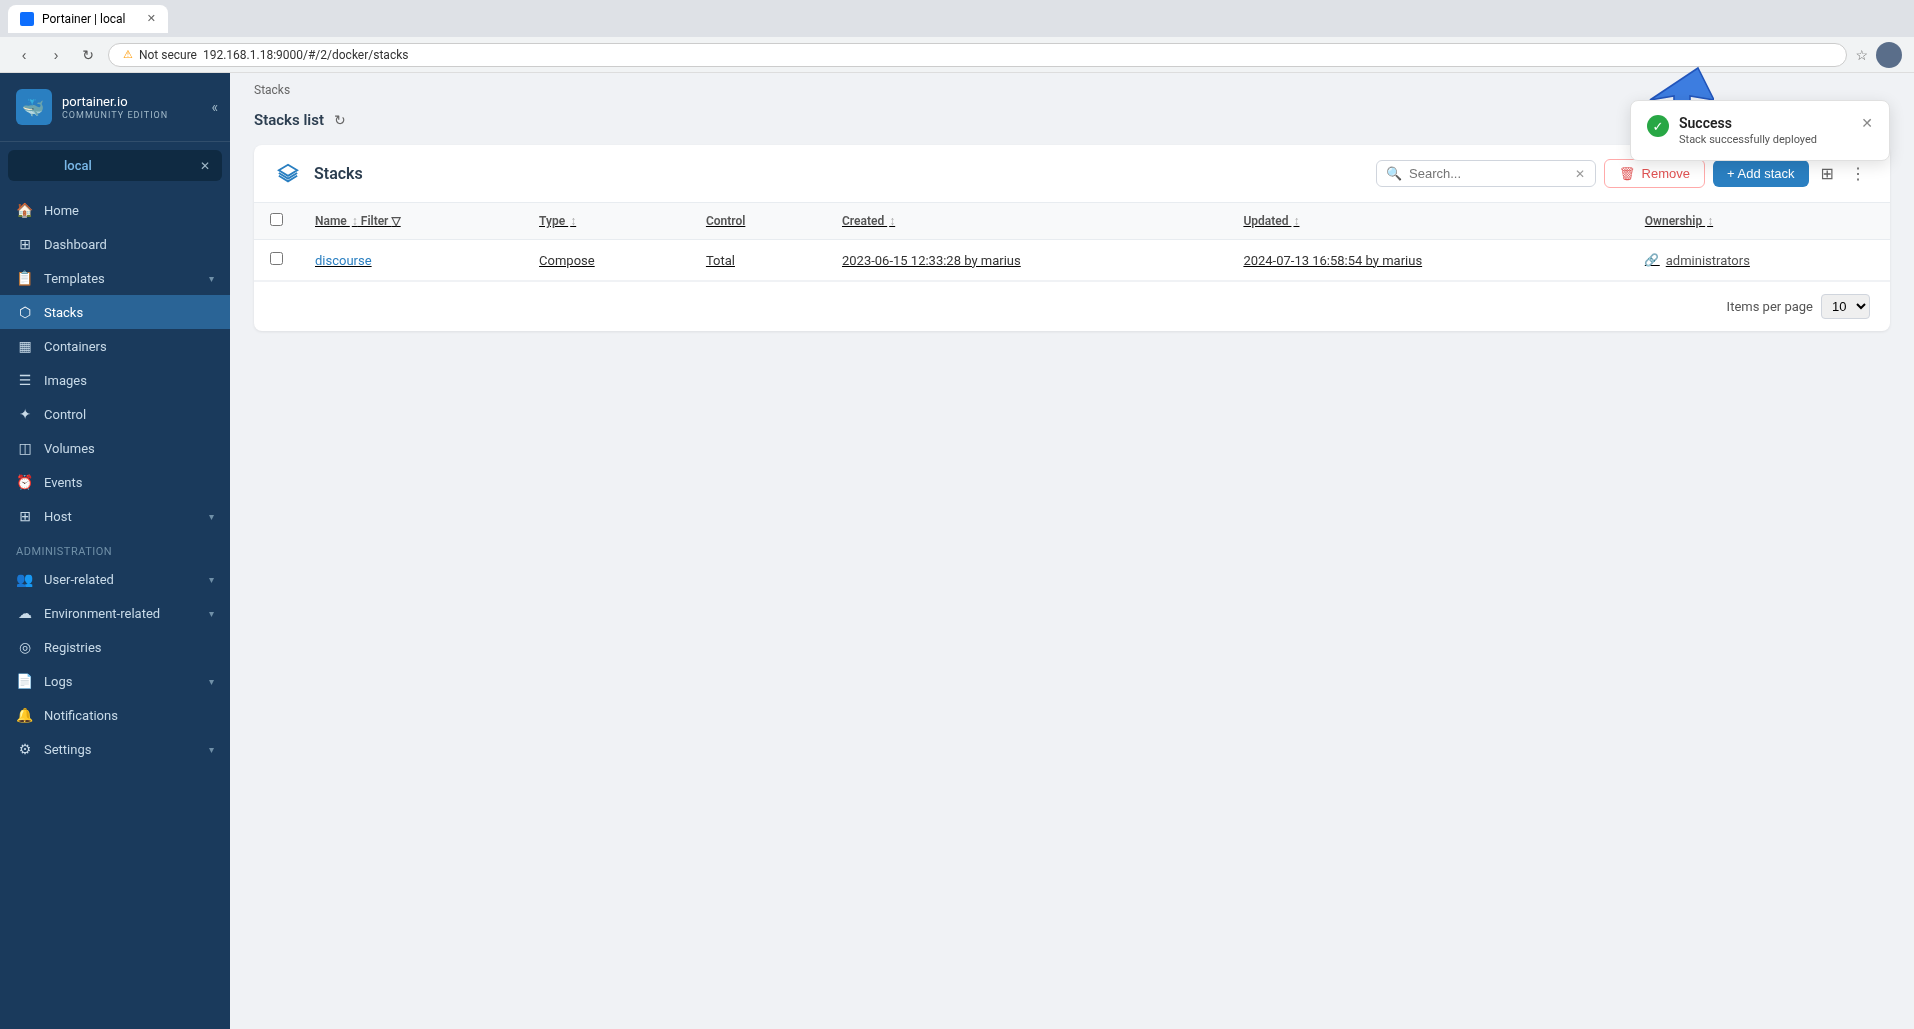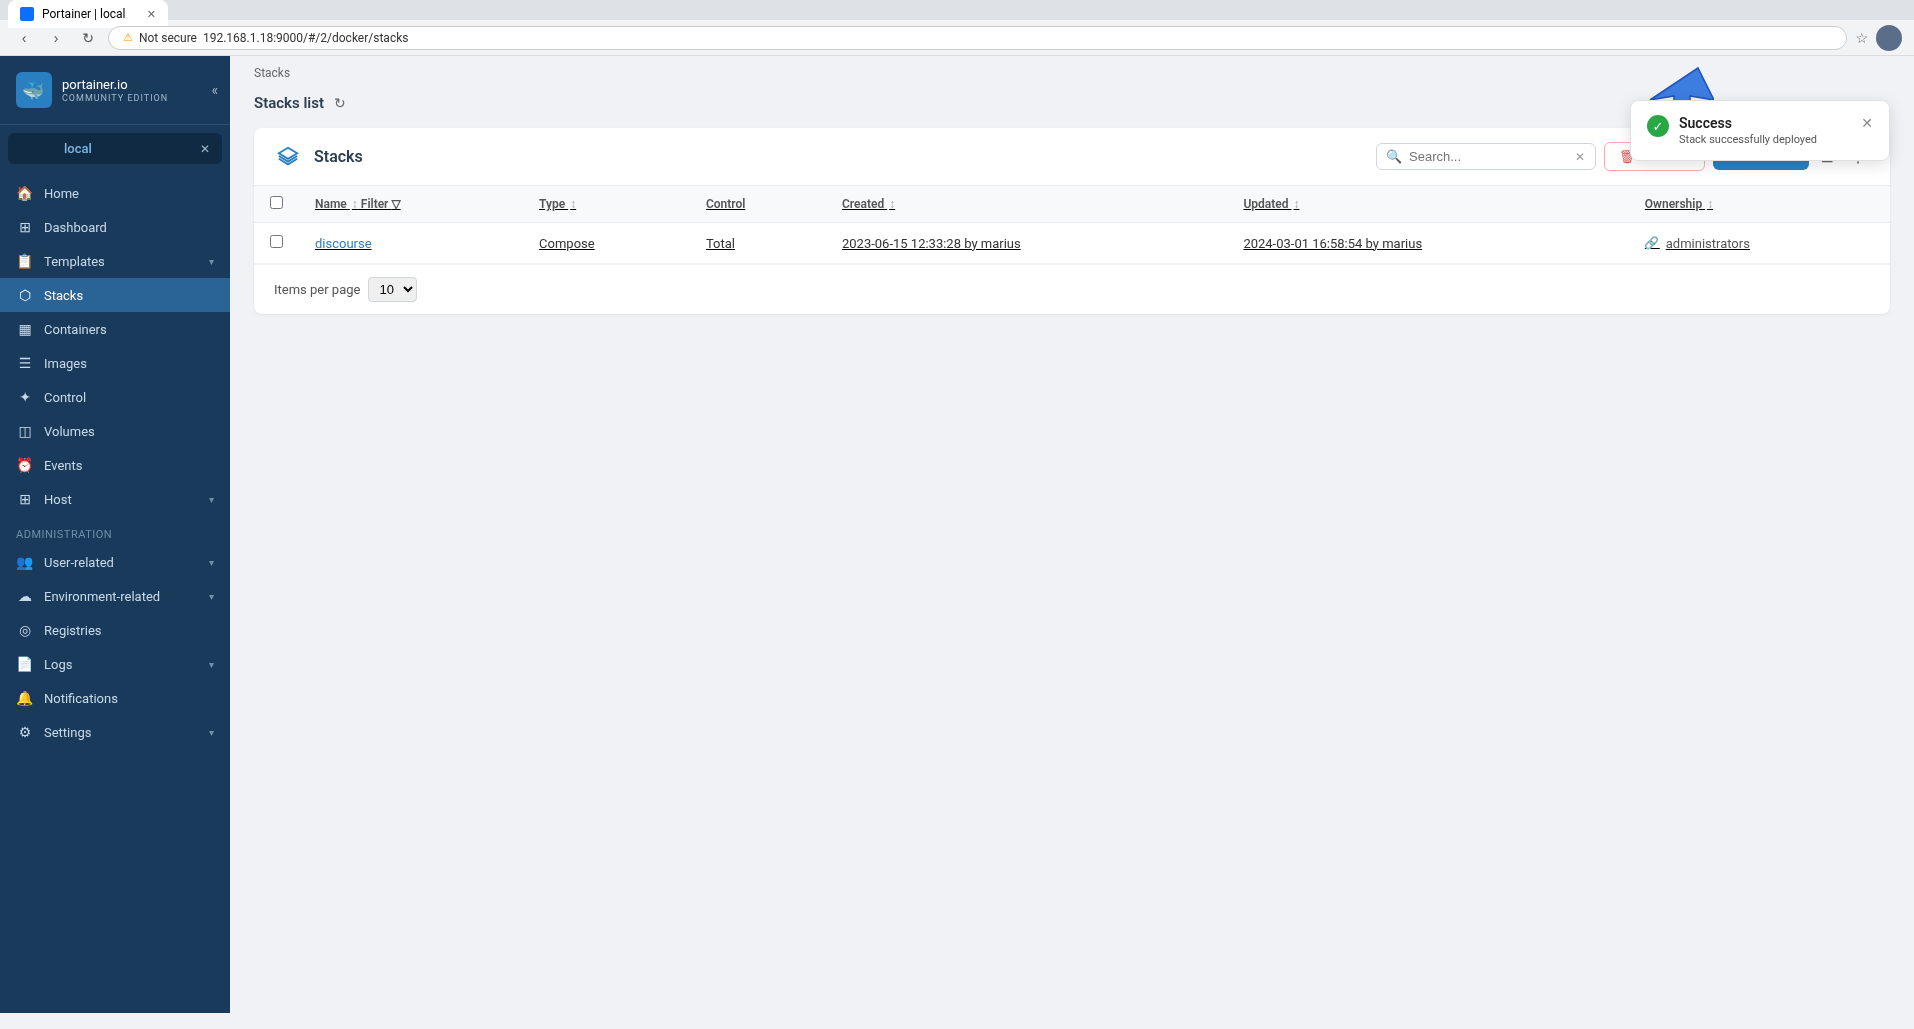--- a/index.html
+++ b/index.html
@@ -1,23 +1,23 @@
 <!DOCTYPE html>
 <html><head>
   <meta charset="utf-8">
   <style>
     * { box-sizing: border-box; margin: 0; padding: 0; }
     body { font-family: -apple-system, BlinkMacSystemFont, 'Segoe UI', Roboto, sans-serif; font-size: 13px; background: #f0f2f5; }
 
     
     .browser-chrome {
       background: #dee1e6;
-      height: 20px;
-      display: flex;
-      align-items: flex-start;
+      height: 37px;
+      display: flex;
+      align-items: center;
       padding: 0 8px;
       gap: 8px;
     }
     .browser-tab {
       background: white;
       border-radius: 8px 8px 0 0;
       padding: 0 12px;
       height: 28px;
       display: flex;
       align-items: center;
@@ -310,20 +310,21 @@
     .ownership-icon { font-size: 12px; color: #888; }
 
     .checkbox-cell {
       width: 40px;
     }
 
     .items-per-page {
       padding: 12px 20px;
       display: flex;
       align-items: center;
+      justify-content: flex-end;
       gap: 8px;
       font-size: 13px;
       color: #555;
       border-top: 1px solid #f0f2f5;
     }
     .items-per-page select {
       border: 1px solid #d0d5dd;
       border-radius: 4px;
       padding: 3px 6px;
       font-size: 13px;
@@ -559,21 +560,21 @@
         <tr>
       <td class="checkbox-cell">
         <input type="checkbox" style="">
       </td>
       <td>
         <a class="stack-name-link">discourse</a>
       </td>
       <td>Compose</td>
       <td>Total</td>
       <td>2023-06-15 12:33:28 by marius</td>
-      <td>2024-03-01 16:58:54 by marius</td>
+      <td>2024-07-13 16:58:54 by marius</td>
       <td>
         <div class="ownership-cell">
           <span class="ownership-icon">🔗</span>
           <span>administrators</span>
         </div>
       </td>
     </tr>
           </tbody>
       </table>
 

